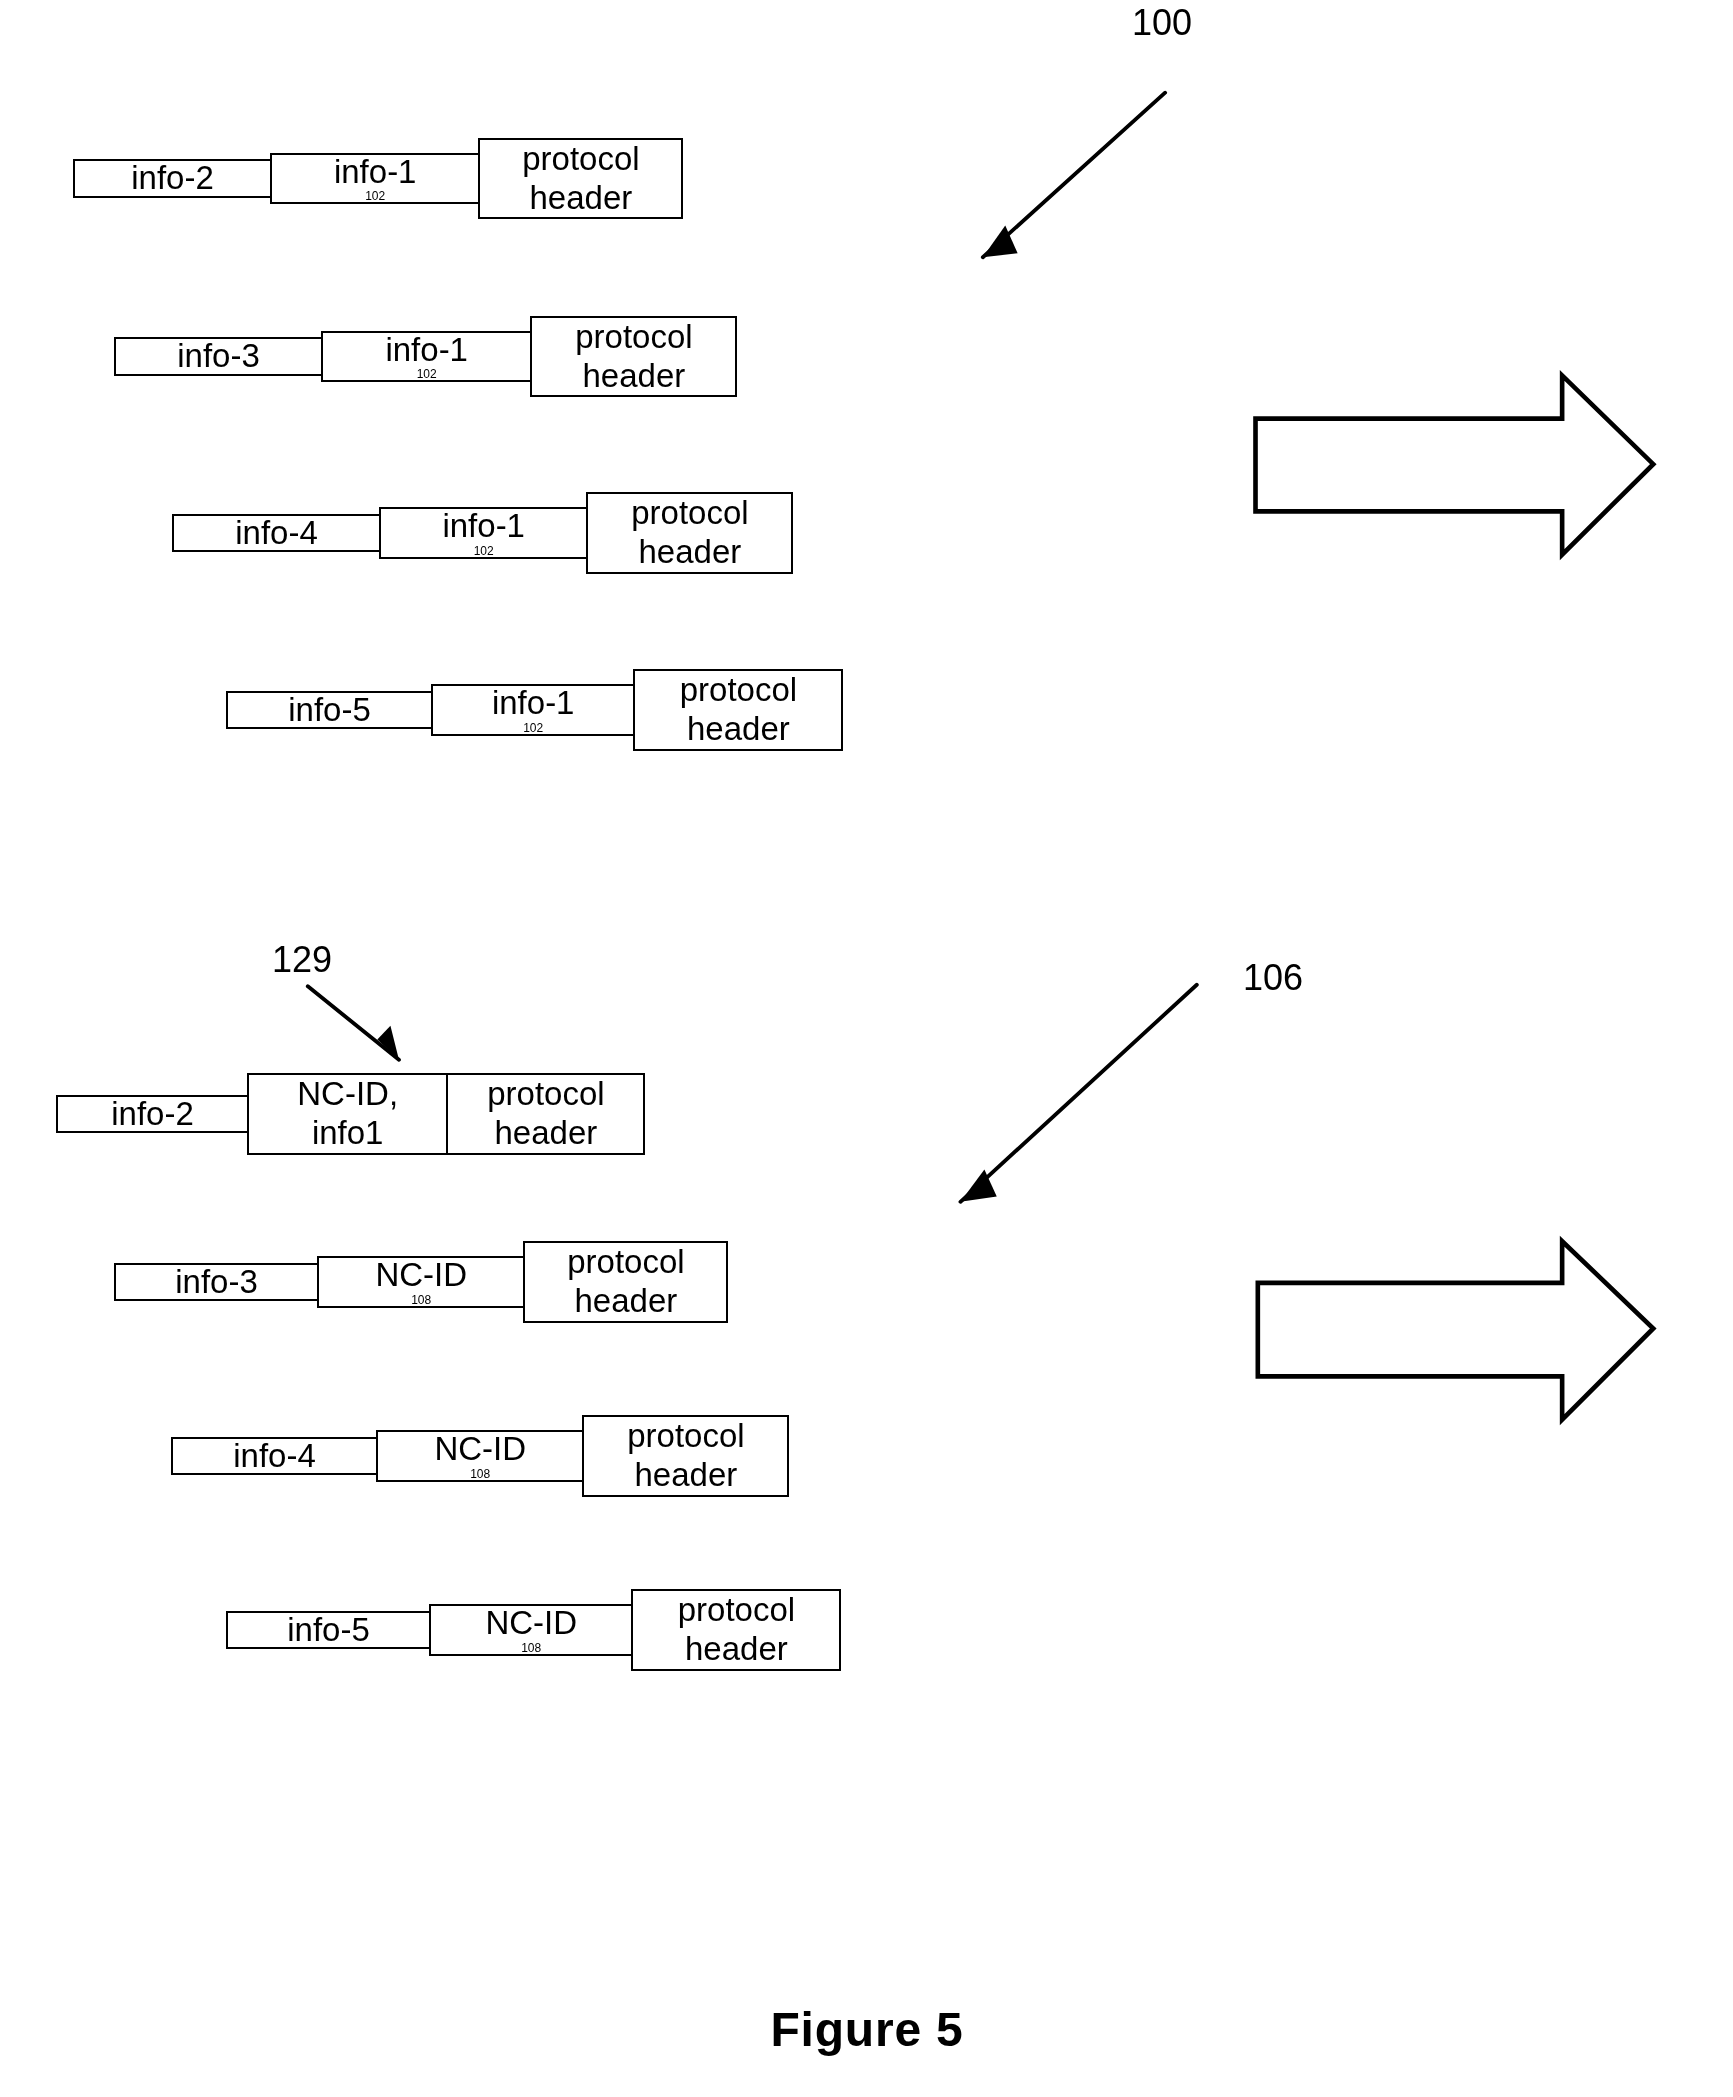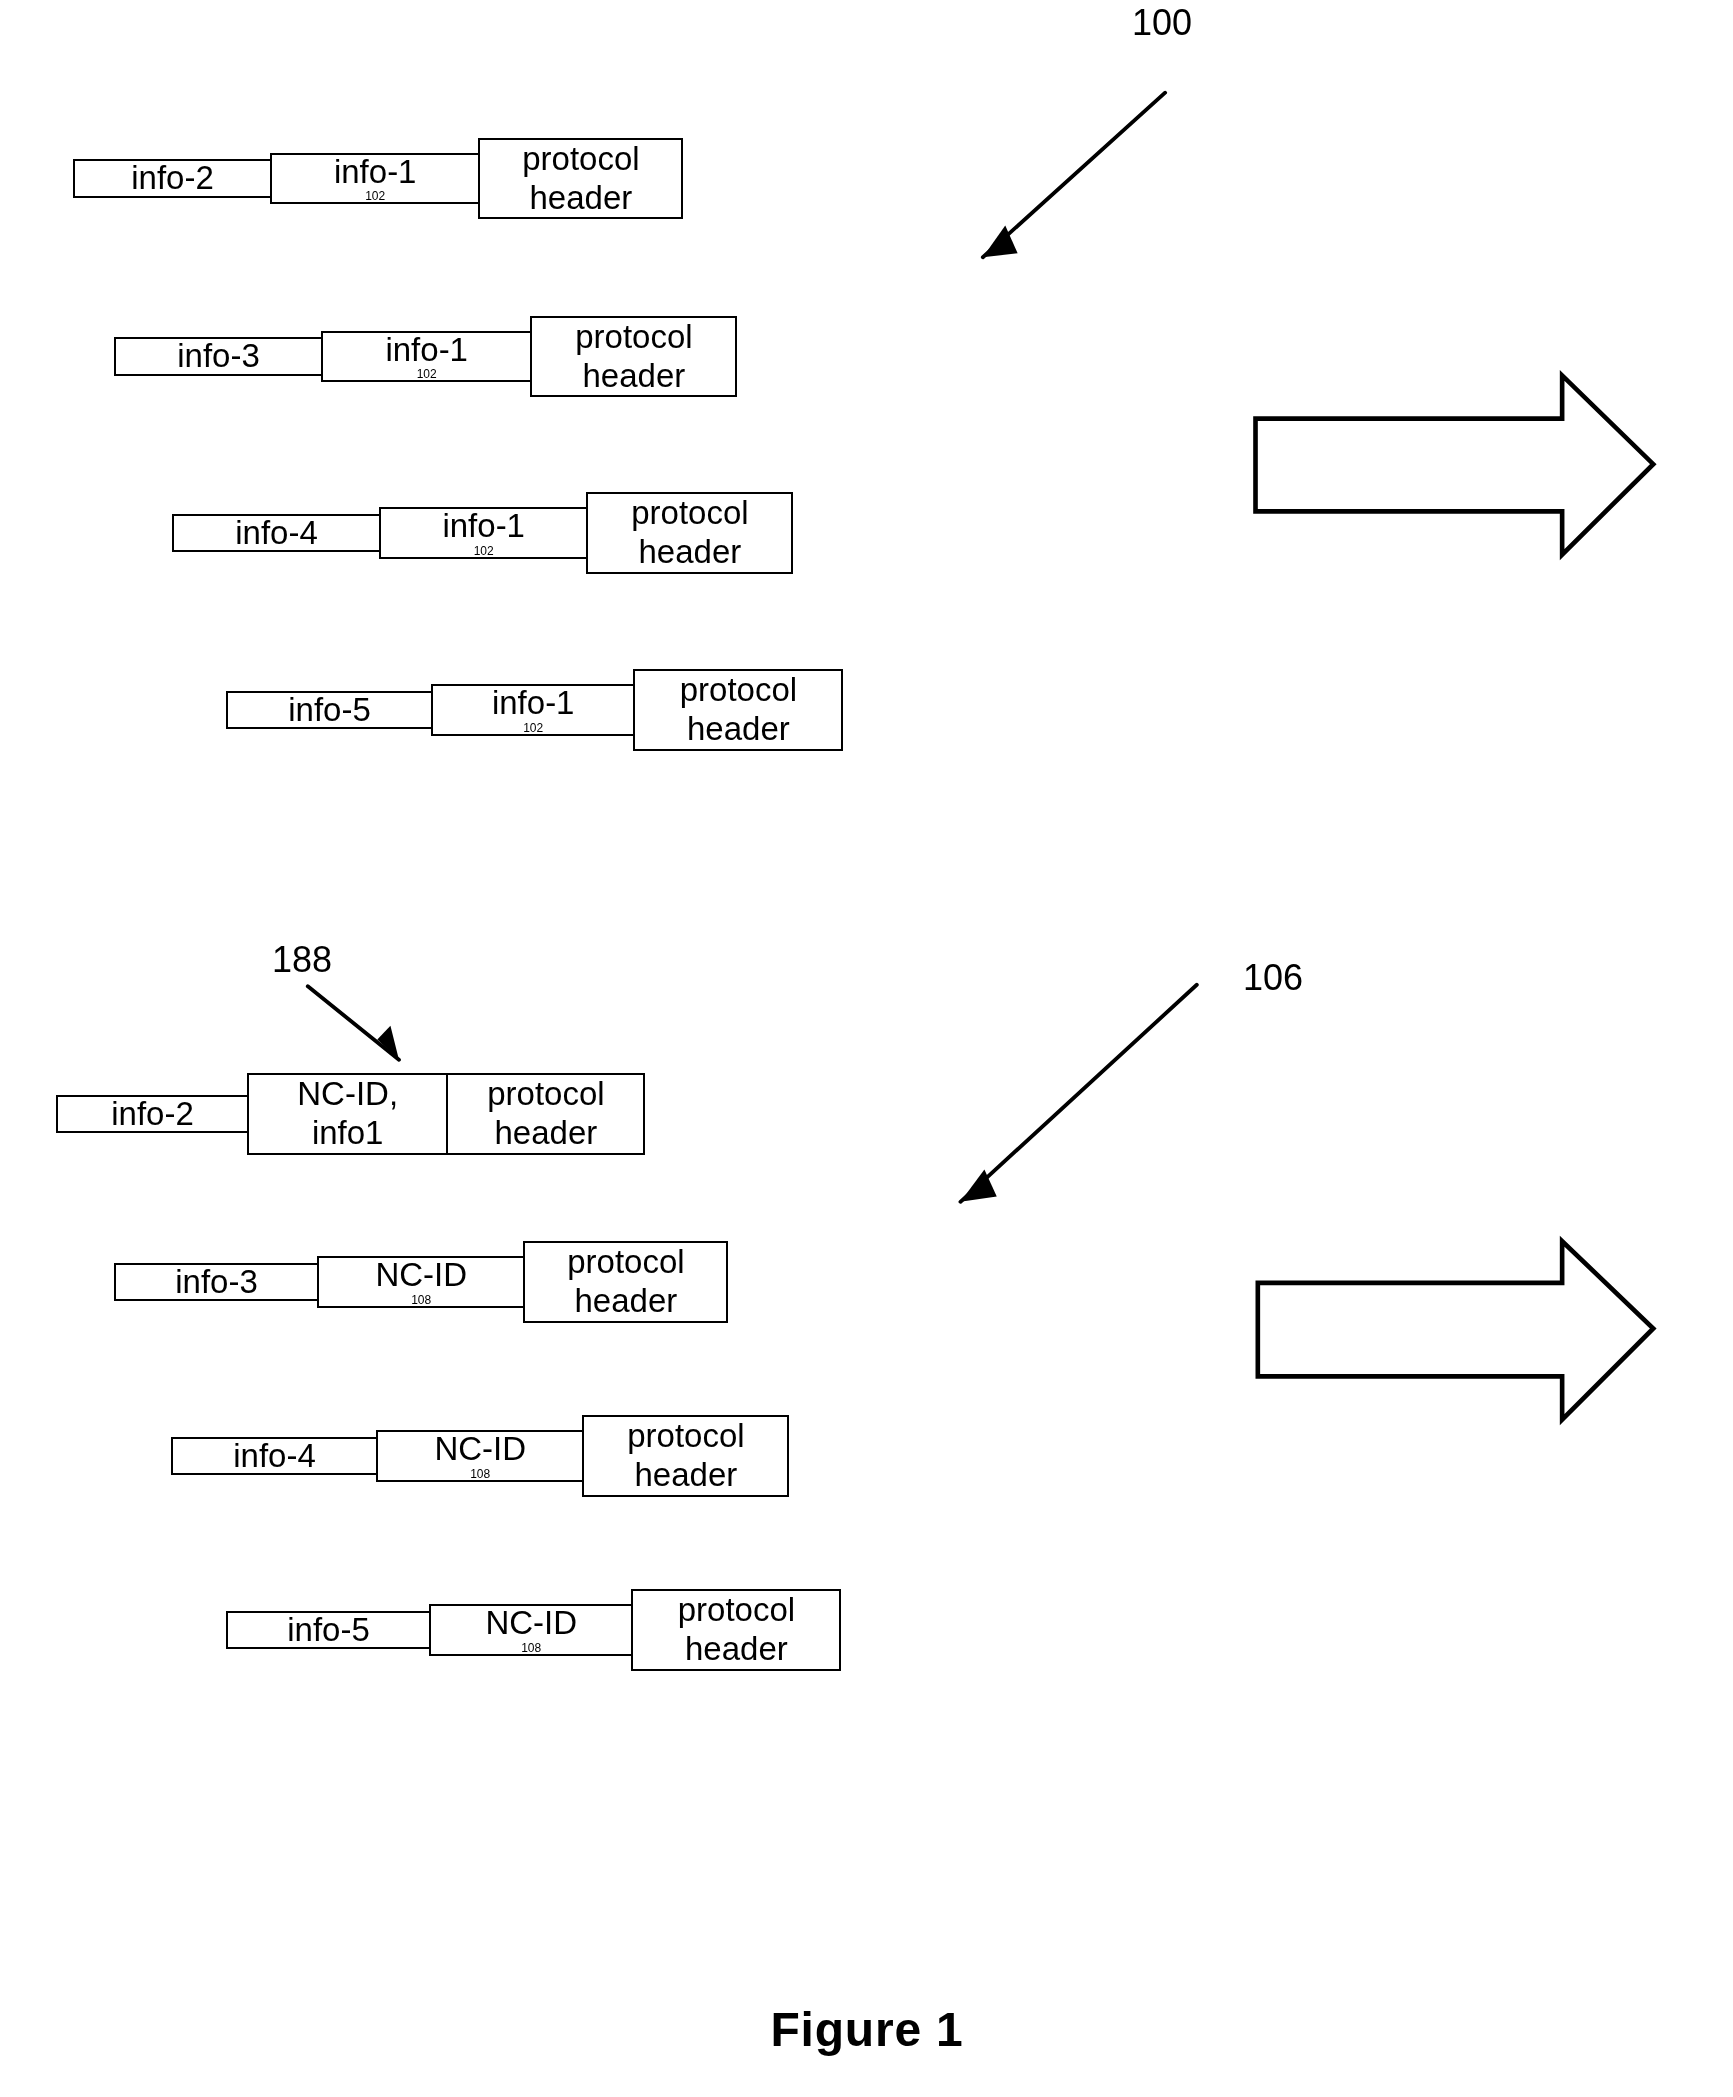--- a/index.html
+++ b/index.html
@@ -191,21 +191,21 @@
     <div class="cell-sub">108</div>
   </div>
   <div class="cell" style="width:210px;">
     <div class="cell-main two-line" style="white-space:pre-line;">protocol
 header</div>
   </div>
 </div>
 
 <div class="ref-num" style="left:1132px; top:4.6px;text-align:right;">100</div>
 
-<div class="ref-num" style="left:272px; top:942px;">188</div>
+<div class="ref-num" style="left:272px; top:942px;">129</div>
 
 <div class="ref-num" style="left:1206px; top:960px;margin-left:37px;">106</div>
 
 <svg class="overlay" viewBox="0 0 2244 2715" xmlns="http://www.w3.org/2000/svg">
 
   <g>
     <line x1="1508" y1="120" x2="1272" y2="333" stroke="#000000" stroke-width="5" stroke-linecap="round"></line>
     <polygon points="1272,333 1317,328 1301,292" fill="#000000"></polygon>
   </g>
 
@@ -222,14 +222,14 @@
   <g>
     <polygon points="1625,542 2022,542 2022,486 2140,601 2022,718 2022,662 1625,662" fill="#ffffff" stroke="#000000" stroke-width="6" stroke-linejoin="miter"></polygon>
   </g>
 
   <g>
     <polygon points="1628,1661 2022,1661 2022,1607 2140,1720 2022,1838 2022,1782 1628,1782" fill="#ffffff" stroke="#000000" stroke-width="6" stroke-linejoin="miter"></polygon>
   </g>
 
 </svg>
 
-<div class="caption" style="top:2002px;">Figure 1</div>
+<div class="caption" style="top:2002px;">Figure 5</div>
 
 
 </body></html>

